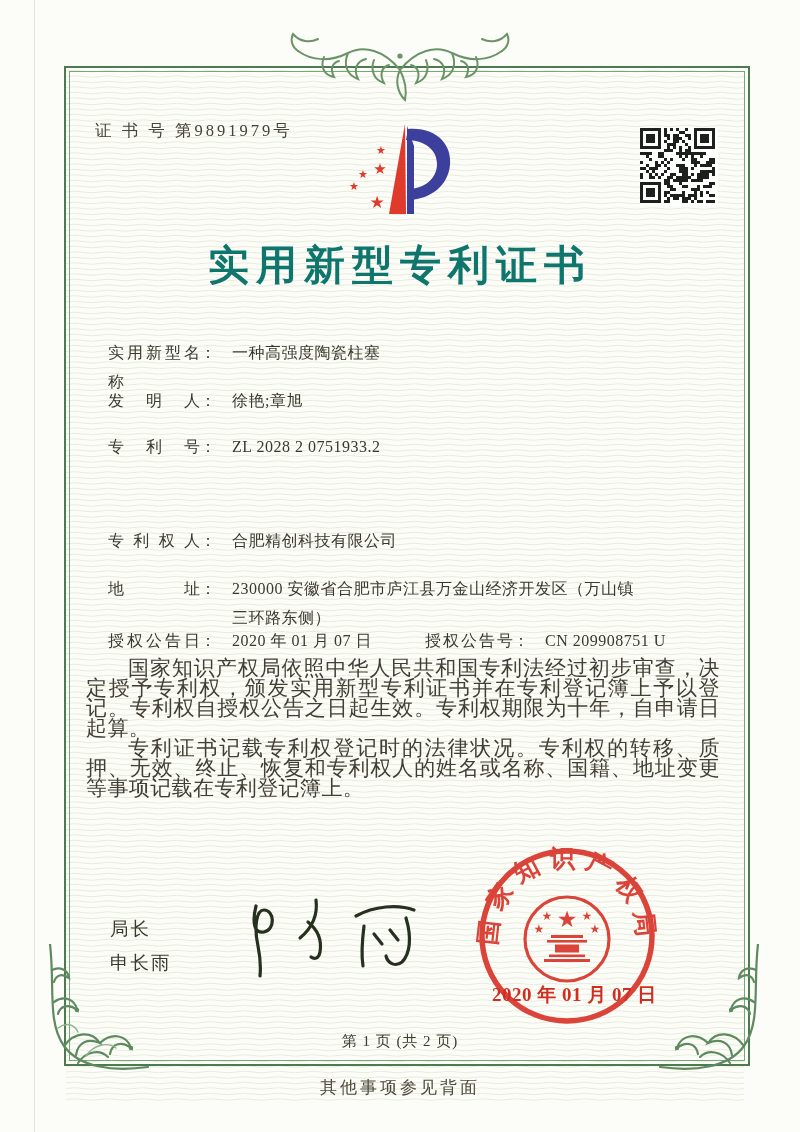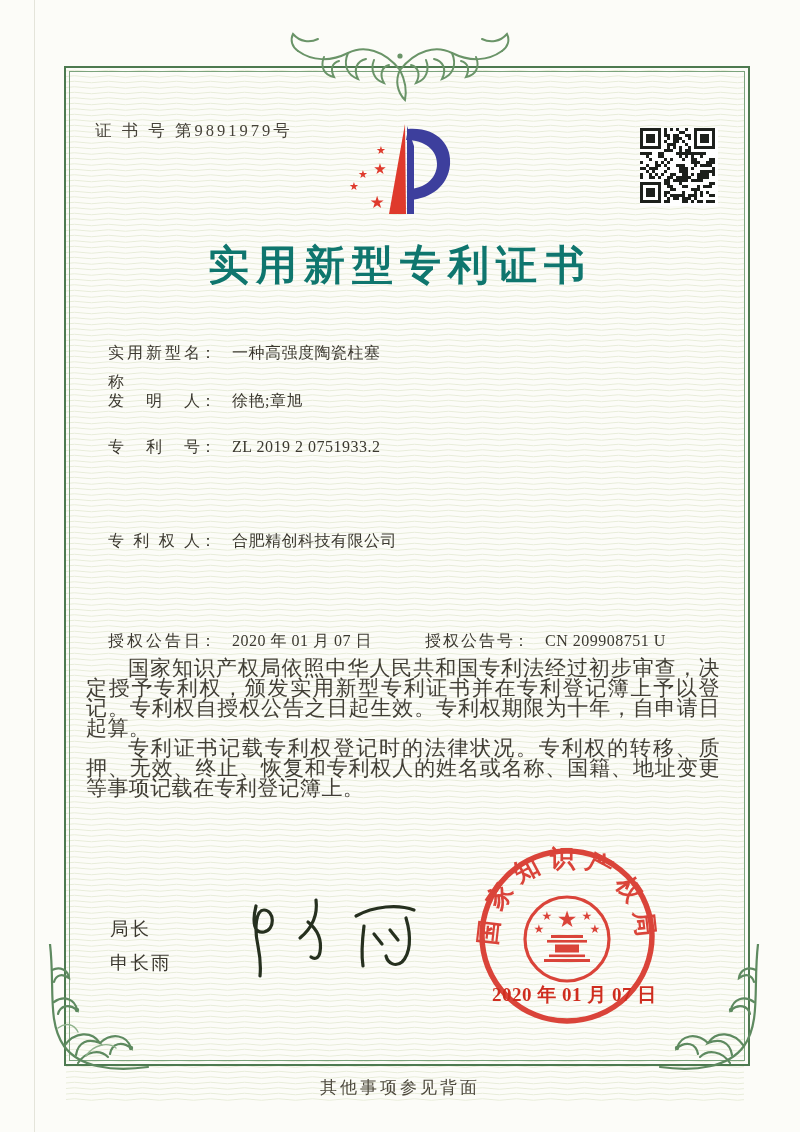--- a/index.html
+++ b/index.html
@@ -640,24 +640,28 @@
 
   <h1 id="cert-title" class="content">实用新型专利证书</h1>
 
   <div id="row-0" class="field-row content">
     <span class="field-label">实用新型名称</span><span class="field-colon">：</span><span class="field-value">一种高强度陶瓷柱塞</span>
   </div>
   <div id="row-1" class="field-row content">
     <span class="field-label">发明人</span><span class="field-colon">：</span><span class="field-value">徐艳;章旭</span>
   </div>
   <div id="row-2" class="field-row content">
-    <span class="field-label">专利号</span><span class="field-colon">：</span><span class="field-value">ZL 2019 2 0751933.2</span>
+    <span class="field-label">专利号</span><span class="field-colon">：</span><span class="field-value">ZL 2028 2 0751933.2</span>
   </div>
   <div id="row-4" class="field-row content">
     <span class="field-label">专利权人</span><span class="field-colon">：</span><span class="field-value">合肥精创科技有限公司</span>
+  </div>
+  <div id="row-5" class="field-row content">
+    <span class="field-label">地址</span><span class="field-colon">：</span><span class="field-value">230000  安徽省合肥市庐江县万金山经济开发区（万山镇
+三环路东侧）</span>
   </div>
   <div id="row-6" class="field-row content">
     <span class="field-label">授权公告日</span><span class="field-colon">：</span><span class="field-value">2020 年 01 月 07 日</span>
     <span class="grant-no-group">
       <span class="field-label">授权公告号</span><span class="field-colon">：</span><span class="field-value">CN 209908751 U</span>
     </span>
   </div>
 
   <div id="body-paragraphs" class="content">
     <p>国家知识产权局依照中华人民共和国专利法经过初步审查，决定授予专利权，颁发实用新型专利证书并在专利登记簿上予以登记。专利权自授权公告之日起生效。专利权期限为十年，自申请日起算。</p>
@@ -702,15 +706,16 @@
         <rect x="75" y="97" width="40" height="2.6"></rect>
         <rect x="83" y="101.5" width="24" height="8"></rect>
         <rect x="77" y="111.5" width="36" height="2.6"></rect>
         <rect x="72" y="116" width="46" height="3"></rect>
       </g>
     </g>
   </svg>
 
   <div id="seal-date" class="content">2020 年 01 月 07 日</div>
 
+  <div id="page-info" class="content">第 1 页 (共 2 页)</div>
   <div id="back-note" class="content">其他事项参见背面</div>
 
 </div>
 
 </body></html>

